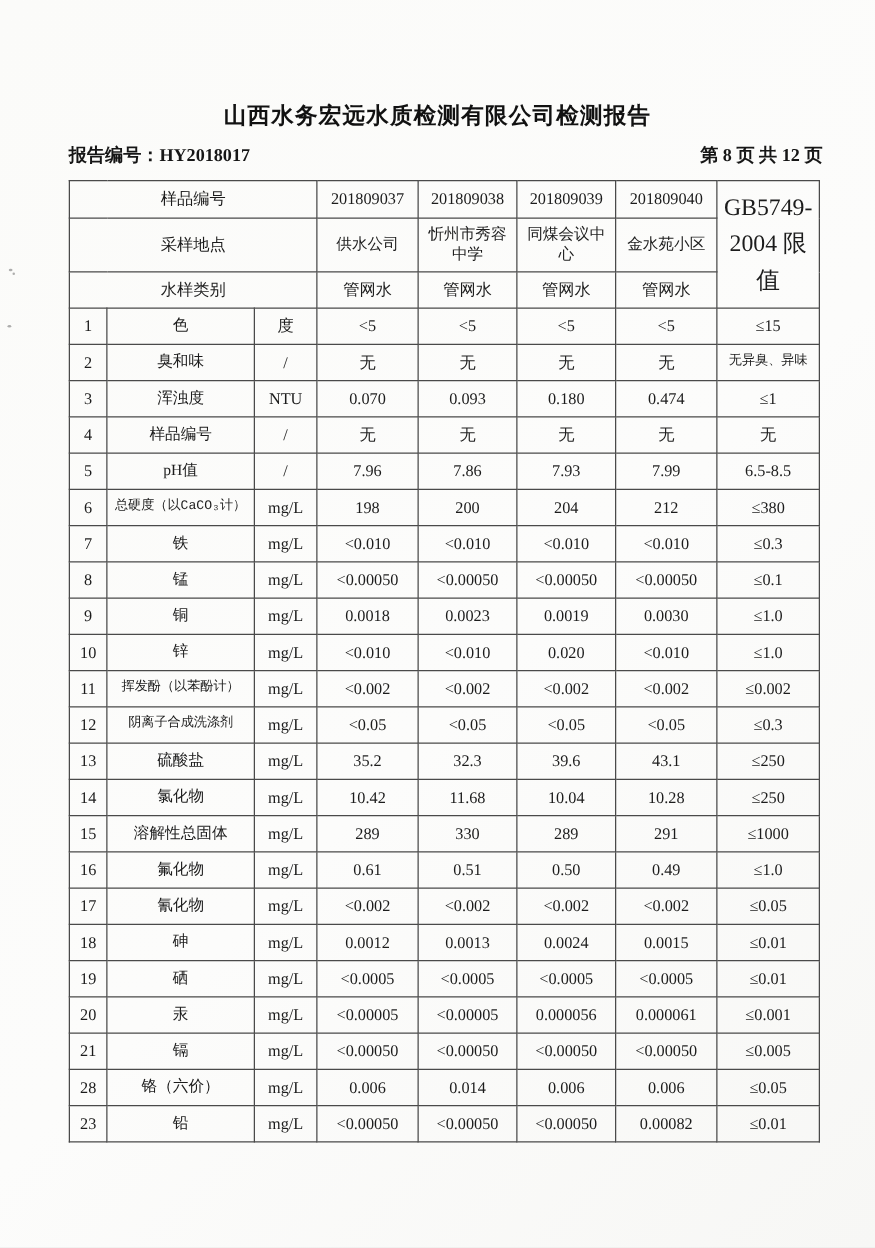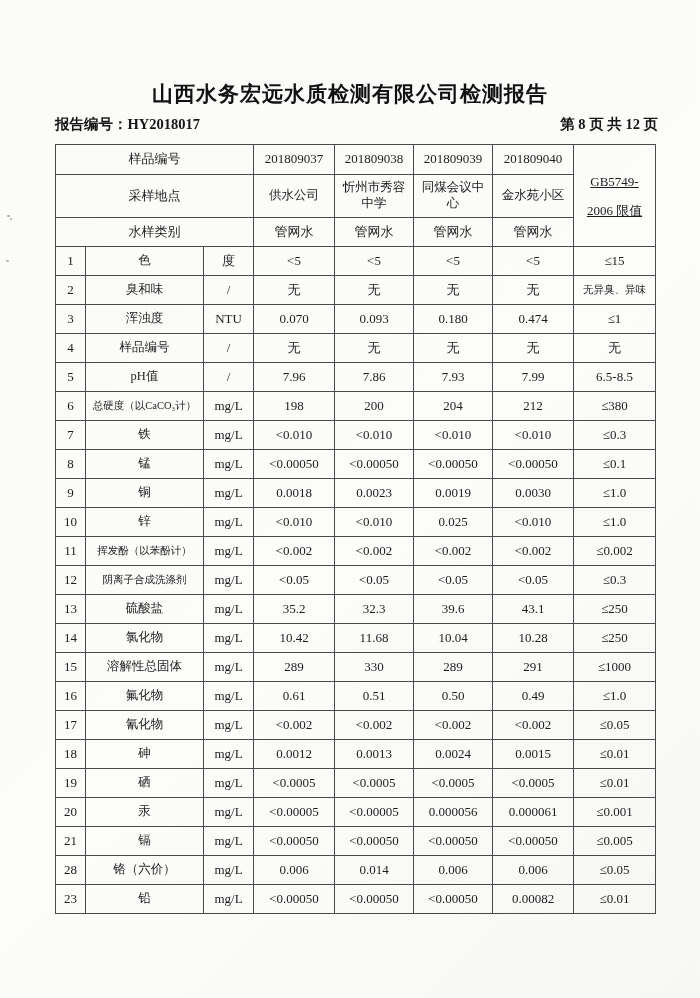--- a/index.html
+++ b/index.html
@@ -16,21 +16,21 @@
     background: linear-gradient(135deg, #fbfbf9 0%, #fcfcfb 55%, #f7f7f5 100%);
     overflow: hidden;
   }
   .doc-title {
     position: absolute;
     top: 80px;
     left: 0;
     width: 100%;
     text-align: center;
     font-family: Liberation Sans, sans-serif;
-    font-size: 21px;
+    font-size: 18px;
     font-weight: bold;
     letter-spacing: 1px;
     color: #111;
   }
   .meta-line {
     position: absolute;
     top: 115px;
     left: 55px;
     width: 603px;
     display: flex;
@@ -61,22 +61,22 @@
   thead tr.h2 td { height: 43px; }
   thead tr.h3 td { height: 29px; margin-top: 44px; }
   tbody tr td { height: 29px; }
   td.param {
     text-align: left;
     padding-left: 7px;
     font-size: 12.5px;
     white-space: nowrap;
   }
   td.param.small { font-size: 10.5px; }
-  td.small { font-size: 10.5px; }
-  .limit-head { line-height: 29px; font-size: 13px; text-decoration: underline; }
+  td.small { font-size: 10.5px; font-family: Liberation Mono, monospace; }
+  .limit-head { line-height: 29px; font-size: 19px; }
   .loc-cell { font-size: 12.5px; line-height: 1.4; }
   .speck { position: absolute; background: rgba(110,110,110,0.55); border-radius: 50%; }
   .speck.s1 { left: 7px; top: 215px; width: 3px; height: 2px; }
   .speck.s2 { left: 6px; top: 260px; width: 3px; height: 2px; }
   .speck.s3 { left: 10px; top: 218px; width: 2px; height: 2px; }
 </style>
 </head>
 <body>
 
 <div class="paper">
@@ -105,21 +105,21 @@
     </colgroup>
     <thead>
       <tr class="h1">
         <td colspan="3">样品编号</td>
         <td>201809037</td>
         <td>201809038</td>
         <td>201809039</td>
         <td>201809040</td>
         <td rowspan="3">
           <div class="limit-head">GB5749-</div>
-          <div class="limit-head">2006 限值</div>
+          <div class="limit-head">2004 限值</div>
         </td>
       </tr>
       <tr class="h2">
         <td colspan="3">采样地点</td>
         <td class="loc-cell">供水公司</td>
         <td class="loc-cell">忻州市秀容中学</td>
         <td class="loc-cell">同煤会议中心</td>
         <td class="loc-cell">金水苑小区</td>
       </tr>
       <tr class="h3">
@@ -220,21 +220,21 @@
           <td>0.0019</td>
           <td>0.0030</td>
           <td>≤1.0</td>
         </tr>
         <tr>
           <td>10</td>
           <td class="param">锌</td>
           <td>mg/L</td>
           <td>&lt;0.010</td>
           <td>&lt;0.010</td>
-          <td>0.025</td>
+          <td>0.020</td>
           <td>&lt;0.010</td>
           <td>≤1.0</td>
         </tr>
         <tr>
           <td>11</td>
           <td class="param small">挥发酚（以苯酚计）</td>
           <td>mg/L</td>
           <td>&lt;0.002</td>
           <td>&lt;0.002</td>
           <td>&lt;0.002</td>

